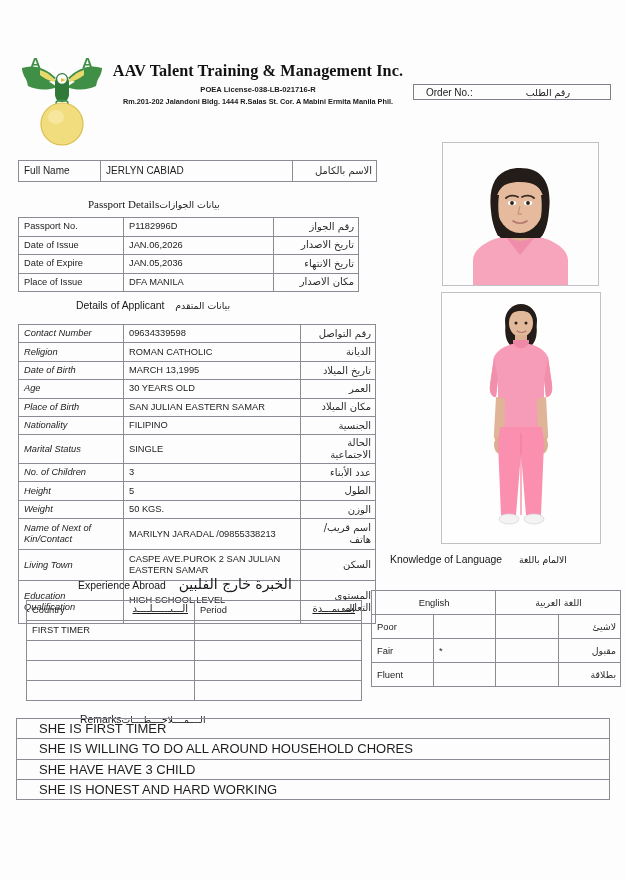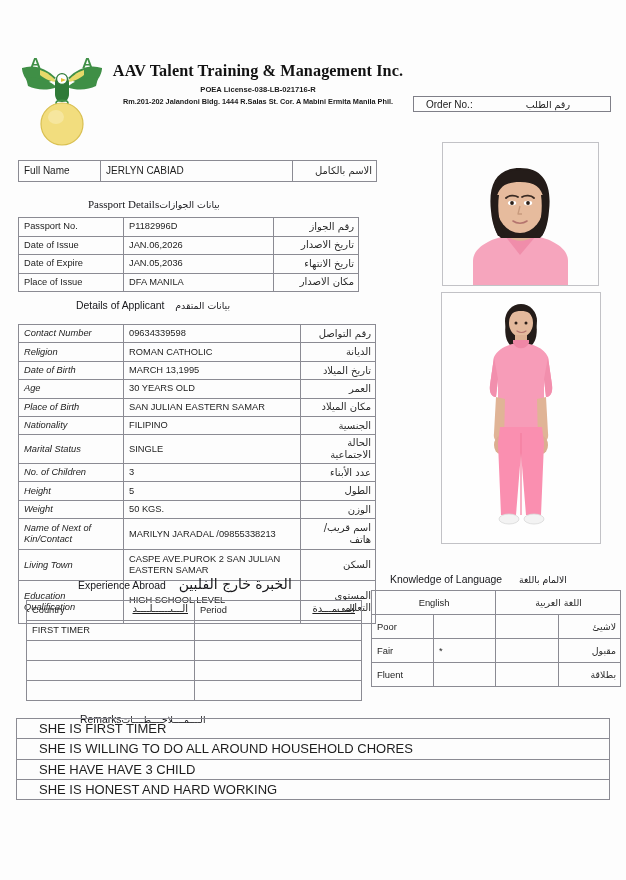--- a/index.html
+++ b/index.html
@@ -76,21 +76,21 @@
     font-family: "Liberation Sans", sans-serif;
     font-weight: bold;
     font-size: 7.3px;
     margin-top: 3px;
     color: #1a1a1a;
     white-space: nowrap;
   }
 
   
   #order-box {
-    left: 413px; top: 96px; width: 198px; height: 16px;
+    left: 413px; top: 84px; width: 198px; height: 16px;
     border: 1px solid #7f7f88;
     box-sizing: border-box;
   }
   #order-box .ob-in {
     display: flex; align-items: center; height: 100%;
     padding: 0 12px; justify-content: space-between;
   }
   #order-box .ob-en { font-size: 10px; }
   #order-box .ob-ar { font-size: 9.5px; padding-right: 28px; }
 
@@ -113,21 +113,21 @@
   .sec-cap-sans {
     font-family: "Liberation Sans", sans-serif;
     font-size: 10.4px;
     white-space: nowrap;
     color: #16161a;
   }
 
   #cap-passport { left: 88px; top: 198px; }
   #cap-applicant { left: 76px; top: 300px; }
   #cap-experience { left: 78px; top: 576px; }
-  #cap-language { left: 390px; top: 574px; }
+  #cap-language { left: 390px; top: 554px; }
   #cap-remarks { left: 80px; top: 714px; }
   .gap-en { margin-right: 0px; }
 
   
   #passport-tbl { left: 18px; top: 217px; width: 310px; }
   #passport-tbl td { height: 13.5px; }
 
   
   #applicant-tbl { left: 18px; top: 324px; width: 327px; }
   #applicant-tbl td { height: 13.4px; }

